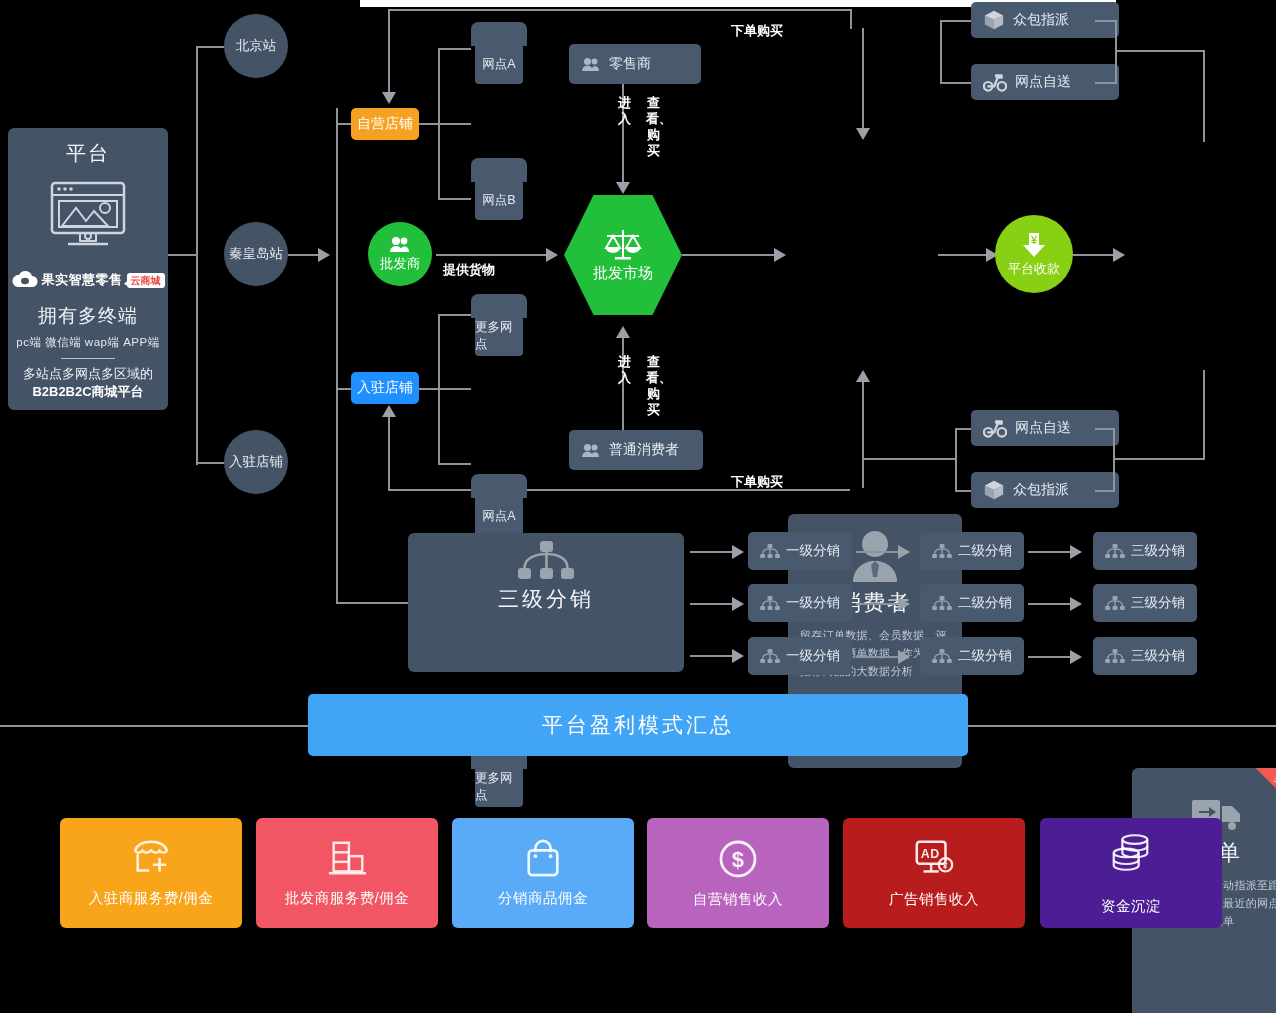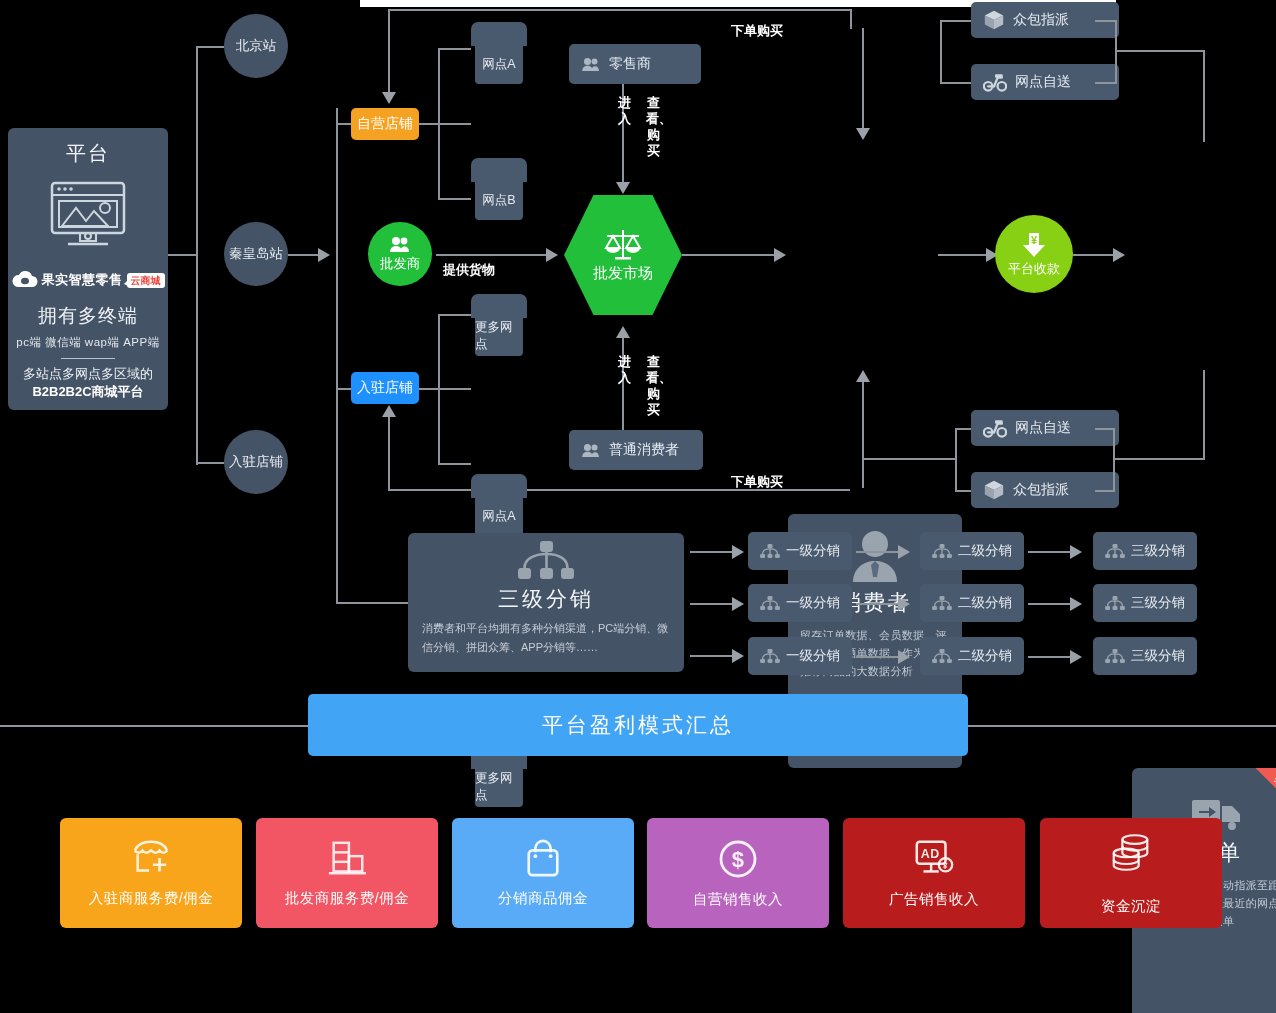--- a/index.html
+++ b/index.html
@@ -410,21 +410,20 @@
   <svg width="60" height="42" viewBox="0 0 60 42" style="margin-top:8px;">
     <rect x="24" y="0" width="13" height="11" rx="3" fill="#9aa4af"></rect>
     <rect x="2" y="27" width="13" height="11" rx="3" fill="#9aa4af"></rect>
     <rect x="24" y="27" width="13" height="11" rx="3" fill="#9aa4af"></rect>
     <rect x="45" y="27" width="13" height="11" rx="3" fill="#9aa4af"></rect>
     <path d="M30.5 11 v16" stroke="#9aa4af" stroke-width="2.6" fill="none"></path>
     <path d="M30.5 13 C18 13 8.5 18 8.5 27" stroke="#9aa4af" stroke-width="2.6" fill="none"></path>
     <path d="M30.5 13 C43 13 51.5 18 51.5 27" stroke="#9aa4af" stroke-width="2.6" fill="none"></path>
   </svg>
   <div class="dist-title">三级分销</div>
-  <div class="dist-desc">消费者和平台均拥有多种分销渠道，PC端分销、微信分销、拼团众筹、APP分销等……</div>
 </div>
 
 <div class="ln lnh" style="left:690px;top:551px;width:42px;"></div>
 <div class="abs arw arw-r" style="left:732px;top:545px;"></div>
 <div class="ln lnh" style="left:690px;top:603px;width:42px;"></div>
 <div class="abs arw arw-r" style="left:732px;top:597px;"></div>
 <div class="ln lnh" style="left:690px;top:655px;width:42px;"></div>
 <div class="abs arw arw-r" style="left:732px;top:649px;"></div>
 
 <div class="abs lvl" style="left:748px;top:532px;">
@@ -578,21 +577,21 @@
   <svg width="44" height="42" viewBox="0 0 46 42">
     <rect x="5" y="3" width="30" height="23" rx="3" fill="none" stroke="#fff" stroke-width="2.6" opacity="0.9"></rect>
     <text x="19" y="20" font-size="13" font-weight="bold" fill="#fff" opacity="0.9" text-anchor="middle" font-family="Liberation Sans, sans-serif">AD</text>
     <line x1="20" y1="26" x2="20" y2="34" stroke="#fff" stroke-width="2.6" opacity="0.9"></line>
     <line x1="12" y1="34" x2="28" y2="34" stroke="#fff" stroke-width="2.6" opacity="0.9"></line>
     <circle cx="35" cy="27" r="7" fill="none" stroke="#fff" stroke-width="2.4" opacity="0.9"></circle>
     <text x="35" y="31" font-size="9" font-weight="bold" fill="#fff" opacity="0.9" text-anchor="middle" font-family="Liberation Sans, sans-serif">¥</text>
   </svg>
   <span>广告销售收入</span>
 </div>
-<div class="abs revcard" style="left:1040px;top:818px;background:#b91c1c;gap:24px;">
+<div class="abs revcard" style="left:1040px;top:818px;background:#4c1d95;gap:24px;">
   <svg width="46" height="42" viewBox="0 0 48 42">
     <ellipse cx="28" cy="8" rx="13" ry="4.5" fill="none" stroke="#fff" stroke-width="2.3" opacity="0.9"></ellipse>
     <path d="M15 8 v7 a13 4.5 0 0 0 26 0 v-7" fill="none" stroke="#fff" stroke-width="2.3" opacity="0.9"></path>
     <path d="M15 15 v7 a13 4.5 0 0 0 26 0 v-7" fill="none" stroke="#fff" stroke-width="2.3" opacity="0.9"></path>
     <ellipse cx="19" cy="22" rx="13" ry="4.5" fill="none" stroke="#fff" stroke-width="2.3" opacity="0.9"></ellipse>
     <path d="M6 22 v7 a13 4.5 0 0 0 26 0 v-7" fill="none" stroke="#fff" stroke-width="2.3" opacity="0.9"></path>
     <path d="M6 29 v6 a13 4.5 0 0 0 26 0 v-6" fill="none" stroke="#fff" stroke-width="2.3" opacity="0.9"></path>
   </svg>
   <span>资金沉淀</span>
 </div>

